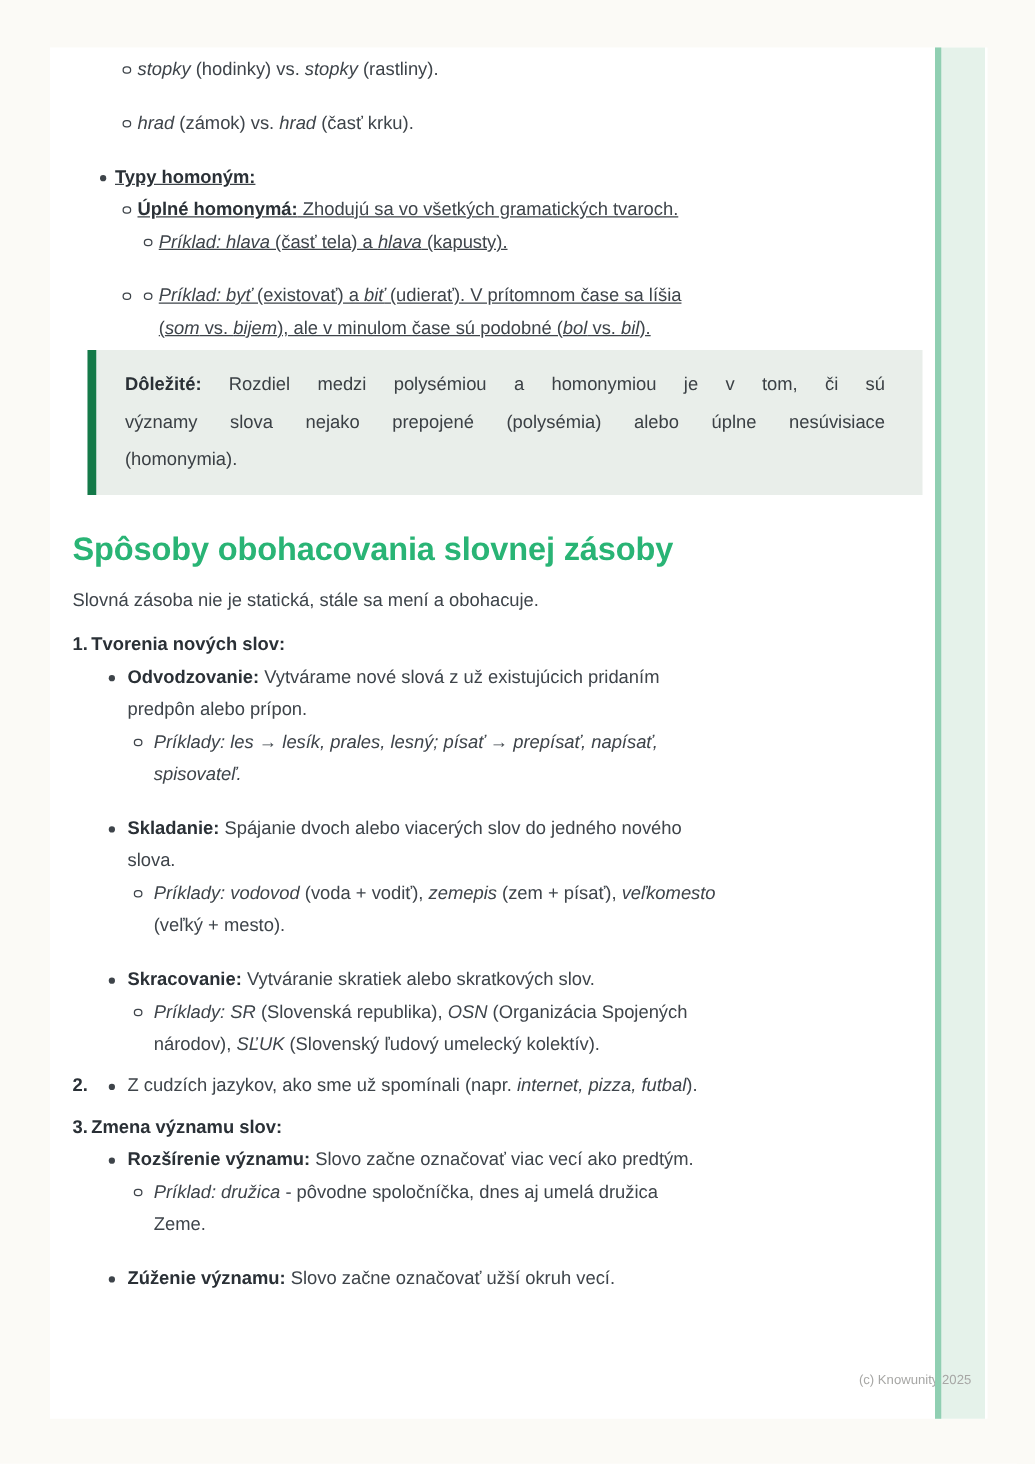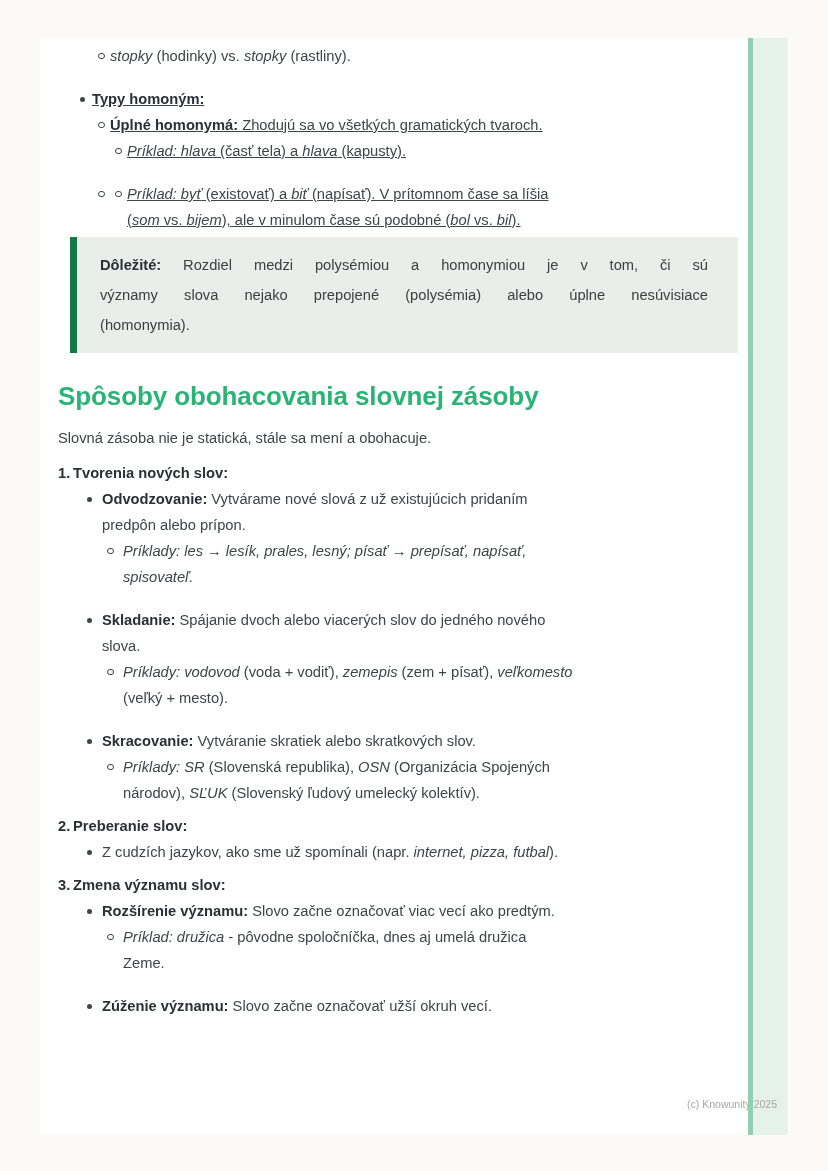--- a/index.html
+++ b/index.html
@@ -90,38 +90,41 @@
 <div class="page">
   <div class="stripe"></div>
   <div class="stripe-line"></div>
 
   <div class="content">
 
     <ul class="top">
       <li class="ring">
         <div class="line"><span class="i">stopky</span><span> (hodinky) vs. </span><span class="i">stopky</span><span> (rastliny).</span></div>
       </li>
+      <li class="ring">
+        <div class="line"><span class="i">hrad</span><span> (zámok) vs. </span><span class="i">hrad</span><span> (časť krku).</span></div>
+      </li>
     </ul>
 
     <ul class="m1">
       <li class="dot">
         <div class="line"><span class="b">Typy homoným:</span></div>
         <ul class="m2">
           <li class="ring">
             <div class="line"><span class="b">Úplné homonymá:</span><span> Zhodujú sa vo všetkých gramatických tvaroch.</span></div>
             <ul class="m3">
               <li class="ring">
                 <div class="line"><span class="i">Príklad: hlava</span><span> (časť tela) a </span><span class="i">hlava</span><span> (kapusty).</span></div>
               </li>
             </ul>
           </li>
           <li class="ring">
             <ul class="m3">
               <li class="ring">
-                <div class="line"><span class="i">Príklad: byť</span><span> (existovať) a </span><span class="i">biť</span><span> (napísať). V prítomnom čase sa líšia</span></div>
+                <div class="line"><span class="i">Príklad: byť</span><span> (existovať) a </span><span class="i">biť</span><span> (udierať). V prítomnom čase sa líšia</span></div>
                 <div class="line"><span>(</span><span class="i">som</span><span> vs. </span><span class="i">bijem</span><span>), ale v minulom čase sú podobné (</span><span class="i">bol</span><span> vs. </span><span class="i">bil</span><span>).</span></div>
               </li>
             </ul>
           </li>
         </ul>
       </li>
     </ul>
 
     <div class="callout">
       <div class="line jline"><span class="b">Dôležité:</span><span> Rozdiel medzi polysémiou a homonymiou je v tom, či sú</span></div>
@@ -166,21 +169,20 @@
                 <div class="line"><span class="i">Príklady: SR</span><span> (Slovenská republika), </span><span class="i">OSN</span><span> (Organizácia Spojených</span></div>
                 <div class="line"><span>národov), </span><span class="i">SĽUK</span><span> (Slovenský ľudový umelecký kolektív).</span></div>
               </li>
             </ul>
           </li>
         </ul>
       </li>
 
       <li>
         <span class="num">2.</span>
-        <div class="line"><span class="b">Preberanie slov:</span></div>
         <ul class="o1">
           <li class="dot">
             <div class="line"><span>Z cudzích jazykov, ako sme už spomínali (napr. </span><span class="i">internet, pizza, futbal</span><span>).</span></div>
           </li>
         </ul>
       </li>
 
       <li>
         <span class="num">3.</span>
         <div class="line"><span class="b">Zmena významu slov:</span></div>

